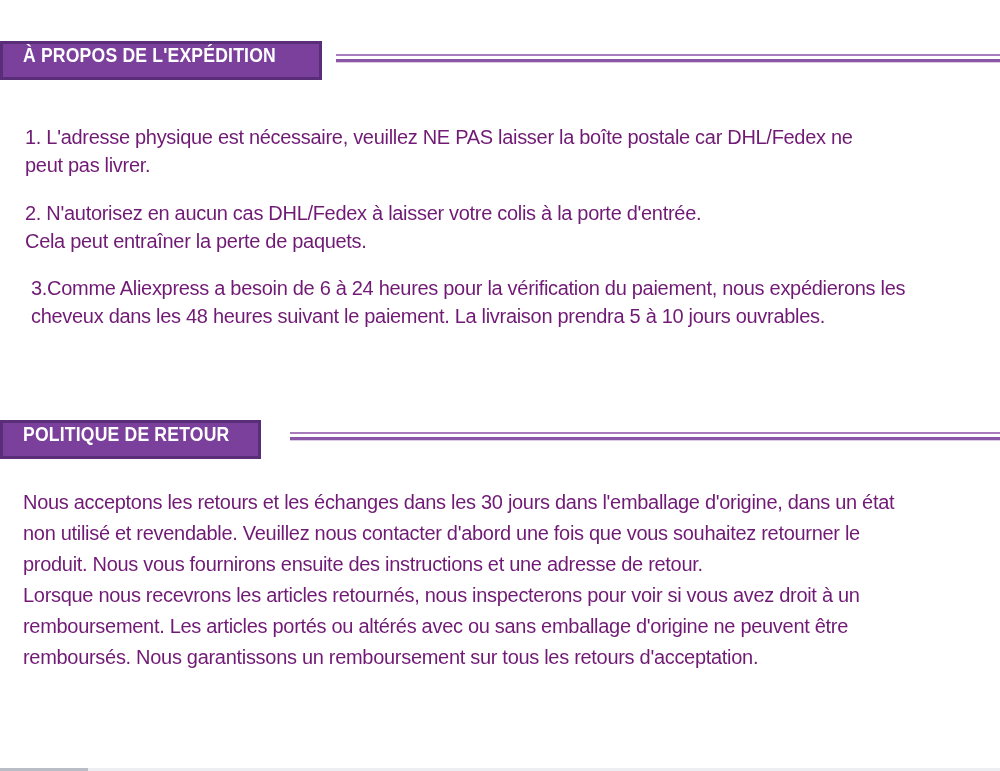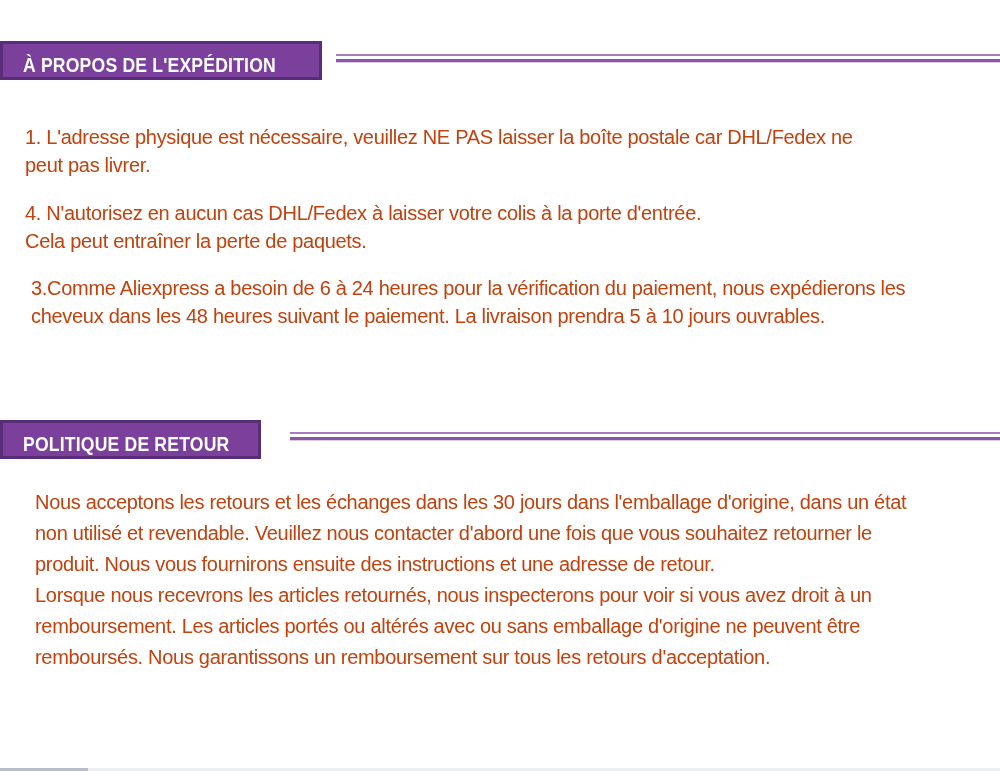--- a/index.html
+++ b/index.html
@@ -14,21 +14,21 @@
 
   
   .banner {
     position: absolute;
     left: 0;
     box-sizing: border-box;
     background: #7b3f9c;
     border: 3px solid #5a2d78;
     height: 39px;
     display: flex;
-    align-items: flex-end;
+    align-items: flex-start;
     padding: 0 14px 0 20px;
   }
   .banner-text {
     color: #ffffff;
     font-weight: 700;
     font-size: 20px;
     letter-spacing: 0.2px;
     white-space: nowrap;
     transform: scaleX(0.88);
     transform-origin: left center;
@@ -48,30 +48,30 @@
       #8a57a6 5px, #8a57a6 8px,
       #dccae6 8px, #dccae6 9px
     );
   }
   #rule-shipping { left: 336px; top: 54px; }
   #rule-return   { left: 290px; top: 432px; }
 
   
   .para {
     position: absolute;
-    color: #c2410c;
+    color: #701a75;
     font-size: 20px;
     line-height: 28px;
     letter-spacing: -0.3px;
     white-space: pre-line;
   }
   #para-1 { left: 25px; top: 123px; }
   #para-2 { left: 25px; top: 199px; }
   #para-3 { left: 31px; top: 274px; }
-  #para-return { left: 35px; top: 487px; line-height: 31px; }
+  #para-return { left: 23px; top: 487px; line-height: 31px; }
 
   
   .scrollbar-track {
     position: absolute;
     left: 0; right: 0; bottom: 0;
     height: 3px;
     background: #eceef1;
   }
   .scrollbar-thumb {
     position: absolute;
@@ -86,21 +86,21 @@
 
 <div class="page">
 
   <div class="banner" id="banner-shipping">
     <span class="banner-text">À PROPOS DE L'EXPÉDITION</span>
   </div>
   <div class="double-rule" id="rule-shipping"></div>
 
   <div class="para" id="para-1">1. L'adresse physique est nécessaire, veuillez NE PAS laisser la boîte postale car DHL/Fedex ne
 peut pas livrer.</div>
-  <div class="para" id="para-2">4. N'autorisez en aucun cas DHL/Fedex à laisser votre colis à la porte d'entrée.
+  <div class="para" id="para-2">2. N'autorisez en aucun cas DHL/Fedex à laisser votre colis à la porte d'entrée.
 Cela peut entraîner la perte de paquets.</div>
   <div class="para" id="para-3">3.Comme Aliexpress a besoin de 6 à 24 heures pour la vérification du paiement, nous expédierons les
 cheveux dans les 48 heures suivant le paiement. La livraison prendra 5 à 10 jours ouvrables.</div>
 
   <div class="banner" id="banner-return">
     <span class="banner-text">POLITIQUE DE RETOUR</span>
   </div>
   <div class="double-rule" id="rule-return"></div>
 
   <div class="para" id="para-return">Nous acceptons les retours et les échanges dans les 30 jours dans l'emballage d'origine, dans un état

